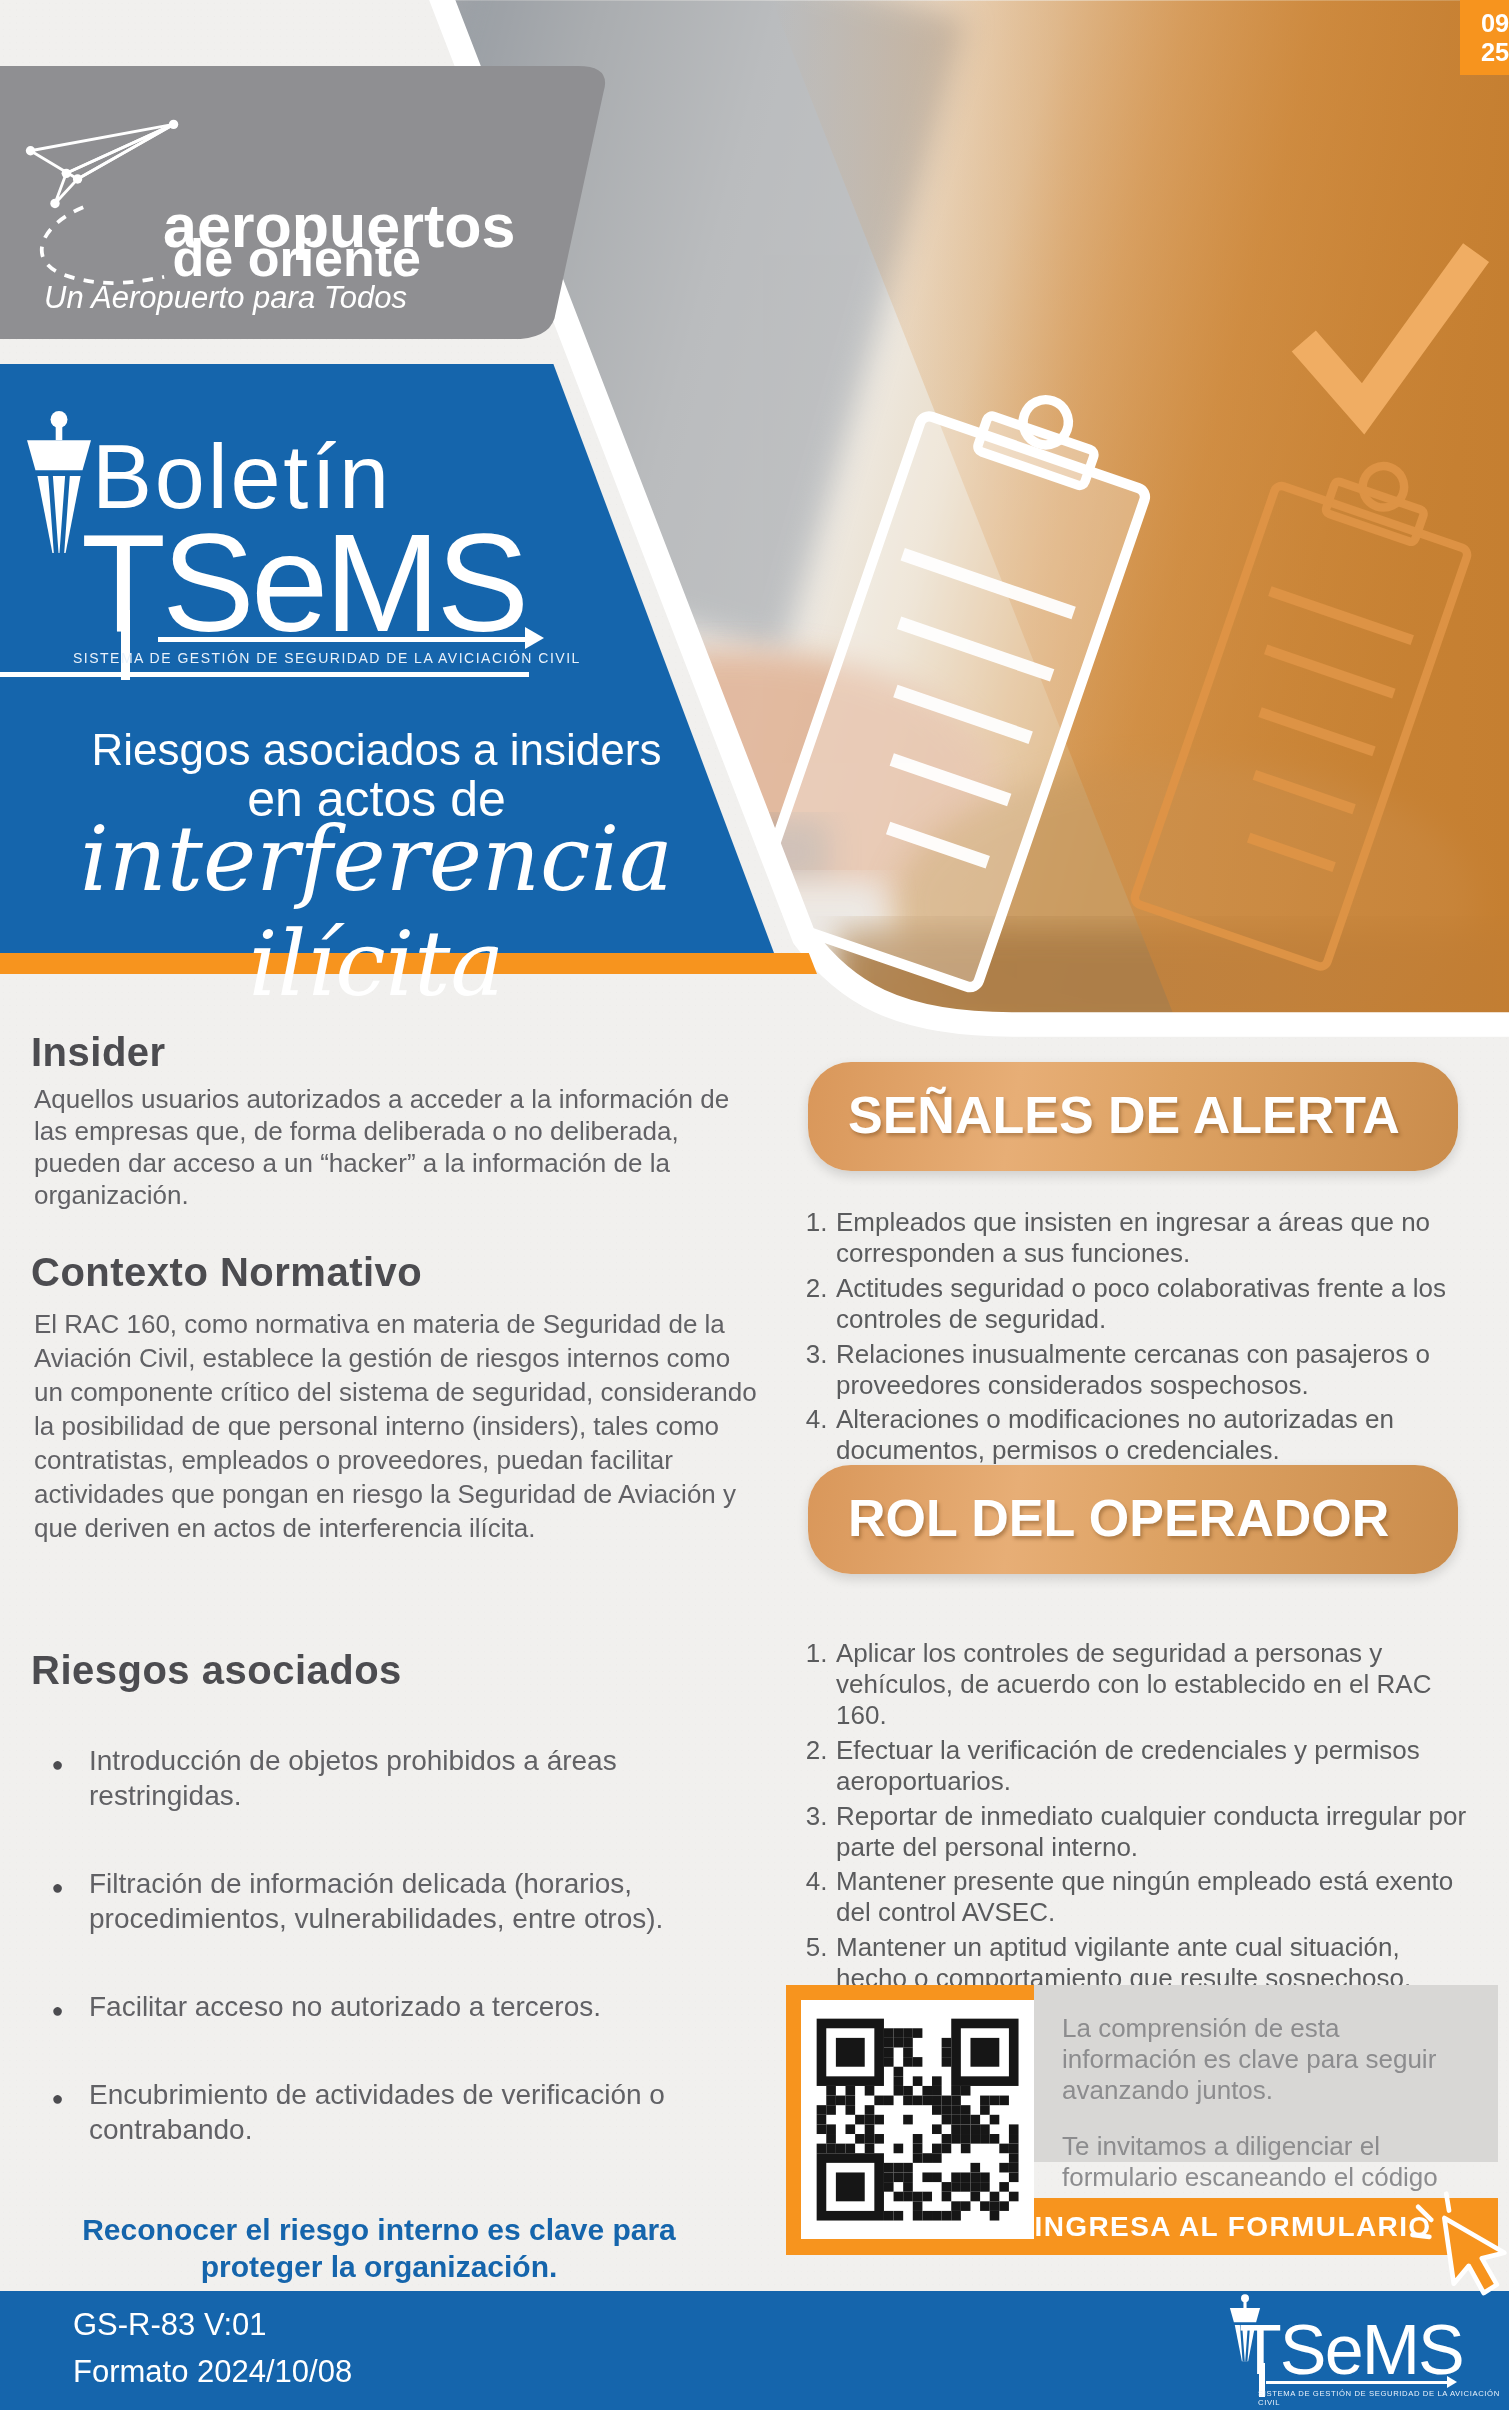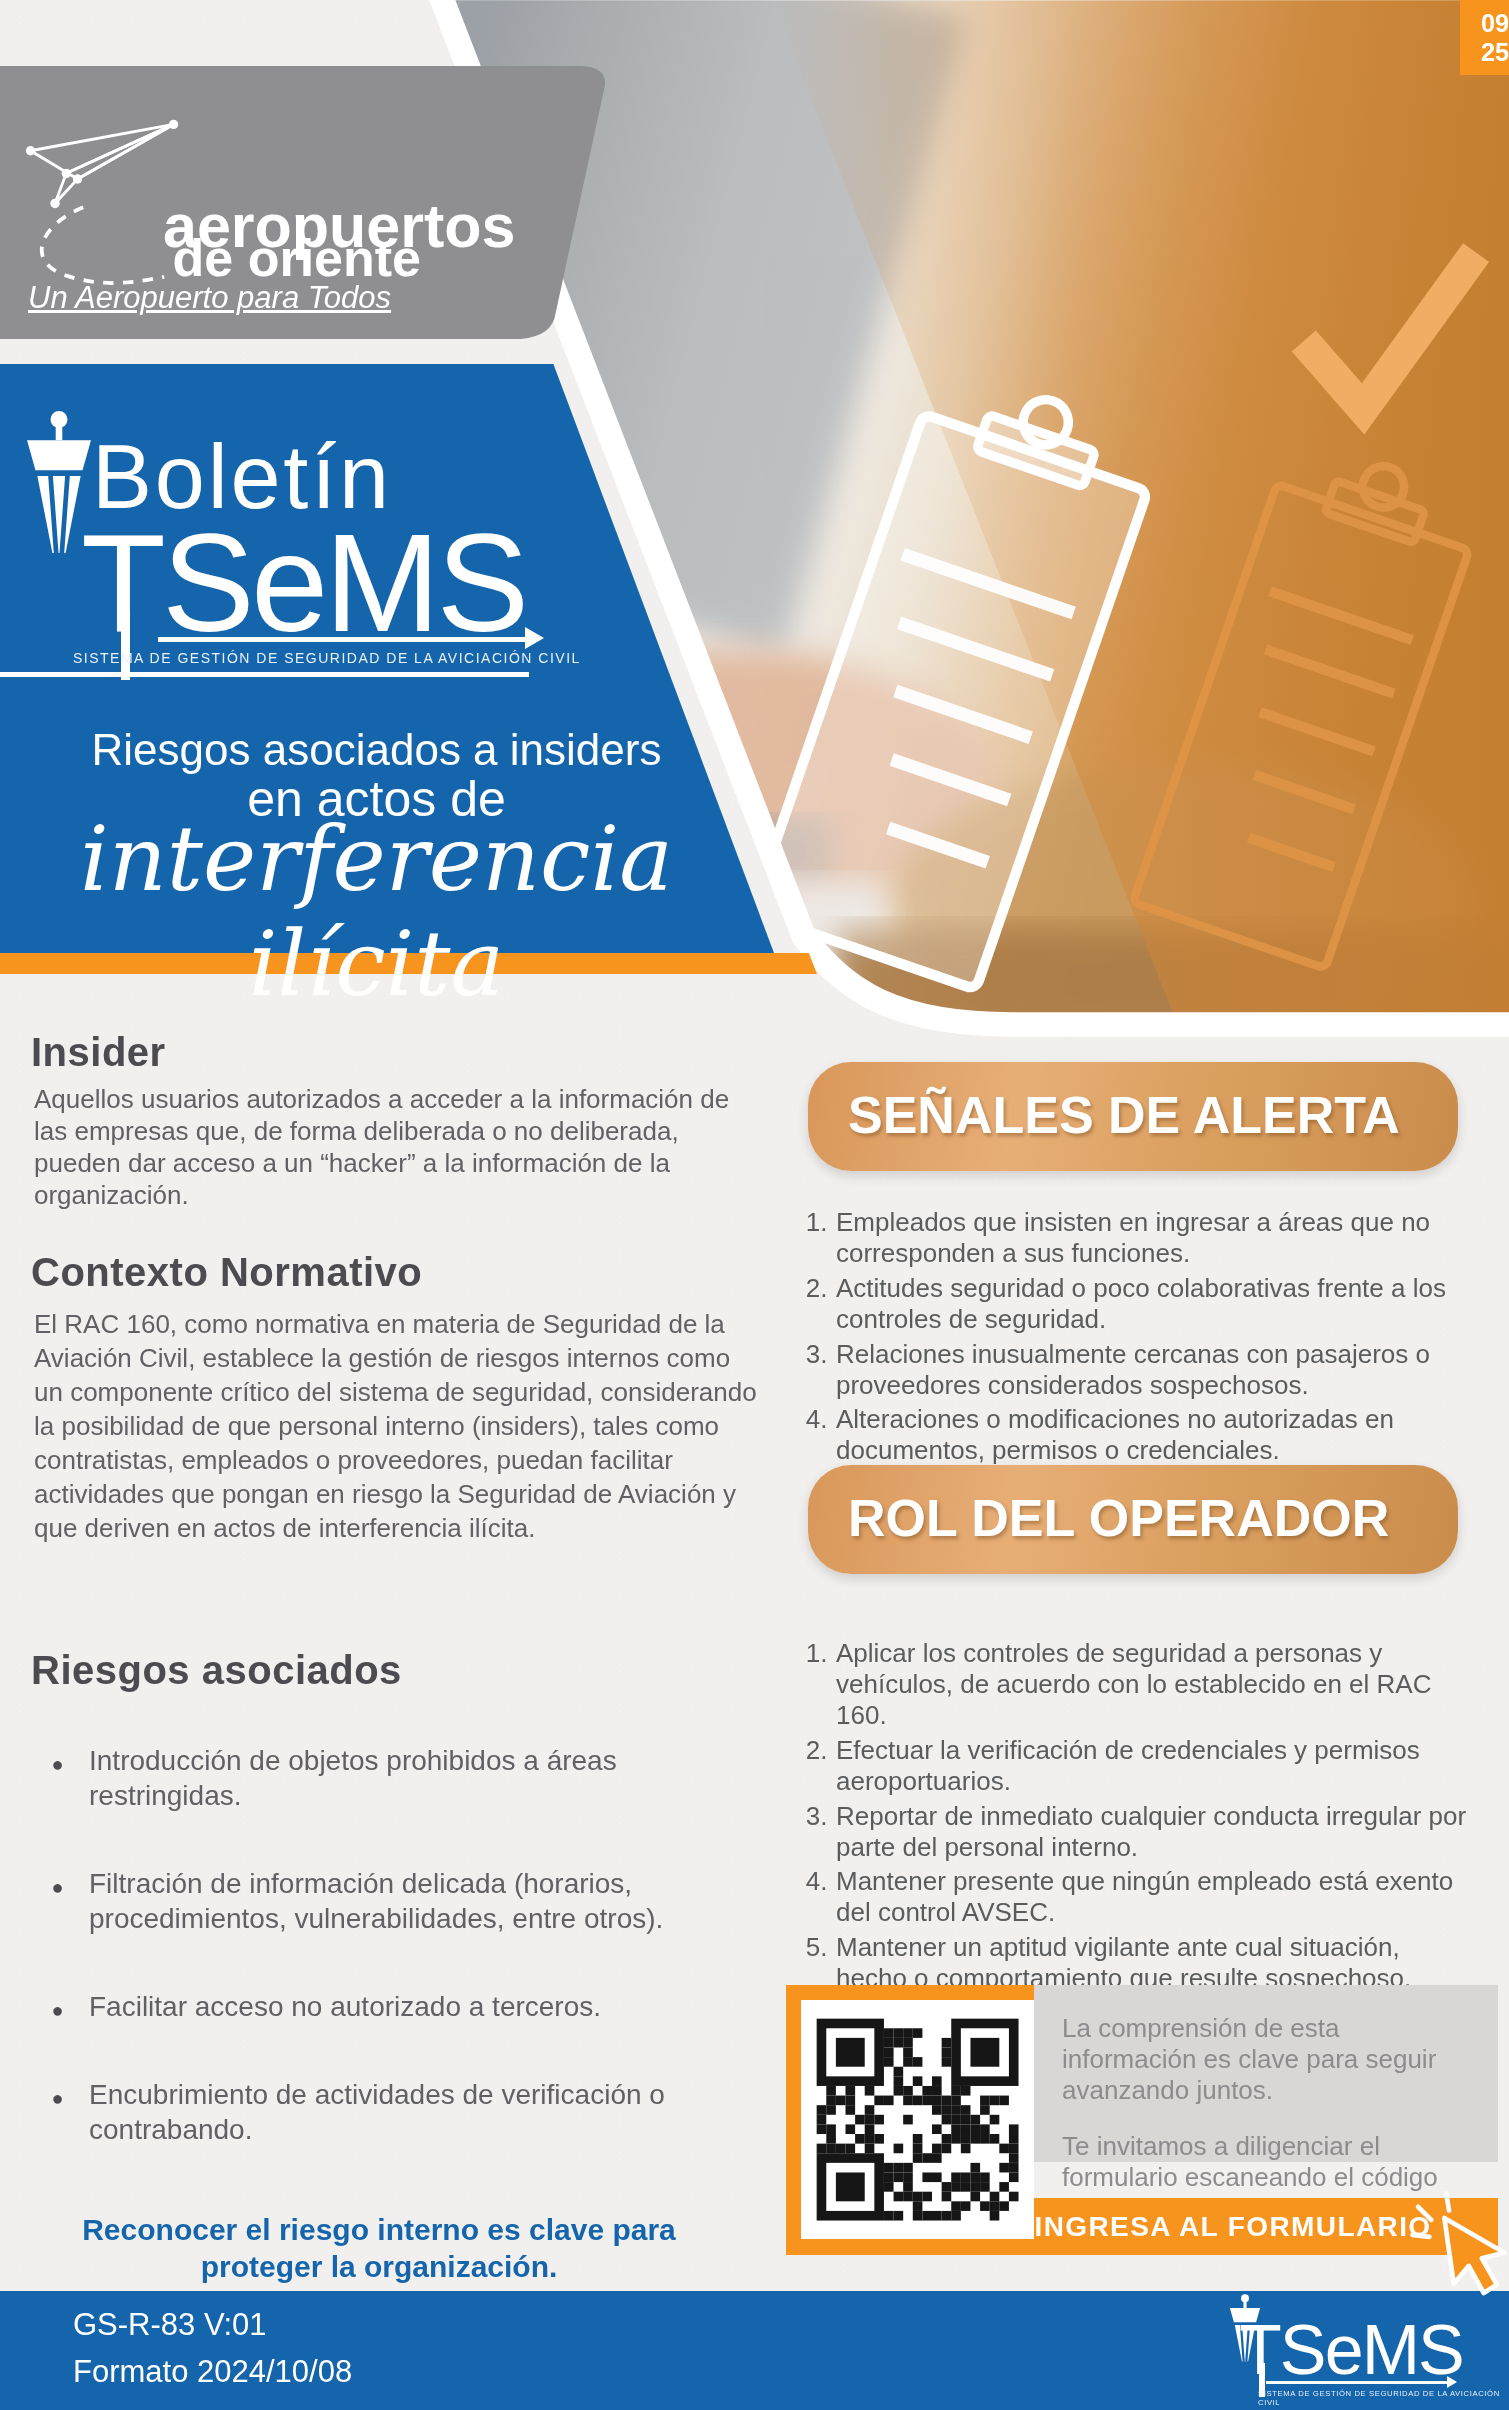--- a/index.html
+++ b/index.html
@@ -13,21 +13,21 @@
   
   #hero{left:0;top:0;z-index:0;}
   #badge{left:1460px;top:0;width:70px;height:75px;background:#f7941e;color:#fff;
          font-weight:700;font-size:25.4px;line-height:29px;text-align:center;padding-top:8.5px;
          box-sizing:border-box;z-index:5;}
 
   
   .brand-word{color:#fff;font-weight:700;letter-spacing:0;z-index:4;}
   #brand1{left:123px;top:191px;font-size:61px;margin-left:40px;}
   #brand2{left:123px;top:228px;width:298px;text-align:right;font-size:52px;}
-  #brand-tag{left:28px;top:280px;font-size:31px;font-style:italic;color:#fff;font-weight:400;z-index:4;text-decoration:underline;}
+  #brand-tag{left:44px;top:280px;font-size:31px;font-style:italic;color:#fff;font-weight:400;z-index:4;}
   #plane{left:22.6px;top:113px;z-index:4;}
 
   
   #bluebox{left:0;top:364px;width:774px;height:589px;background:#1565ac;
            clip-path:polygon(0 0,71.5% 0,100% 100%,0 100%);z-index:1;}
   #orange-strip{left:0;top:953px;width:817px;height:21px;background:#f7941e;
            clip-path:polygon(0 0,99% 0,100% 100%,0 100%);z-index:1;}
 
   #tower-hdr{left:24.5px;top:411px;z-index:2;}
   #boletin{left:92px;top:426px;font-size:90px;letter-spacing:2.8px;color:#fff;font-weight:400;z-index:2;}

